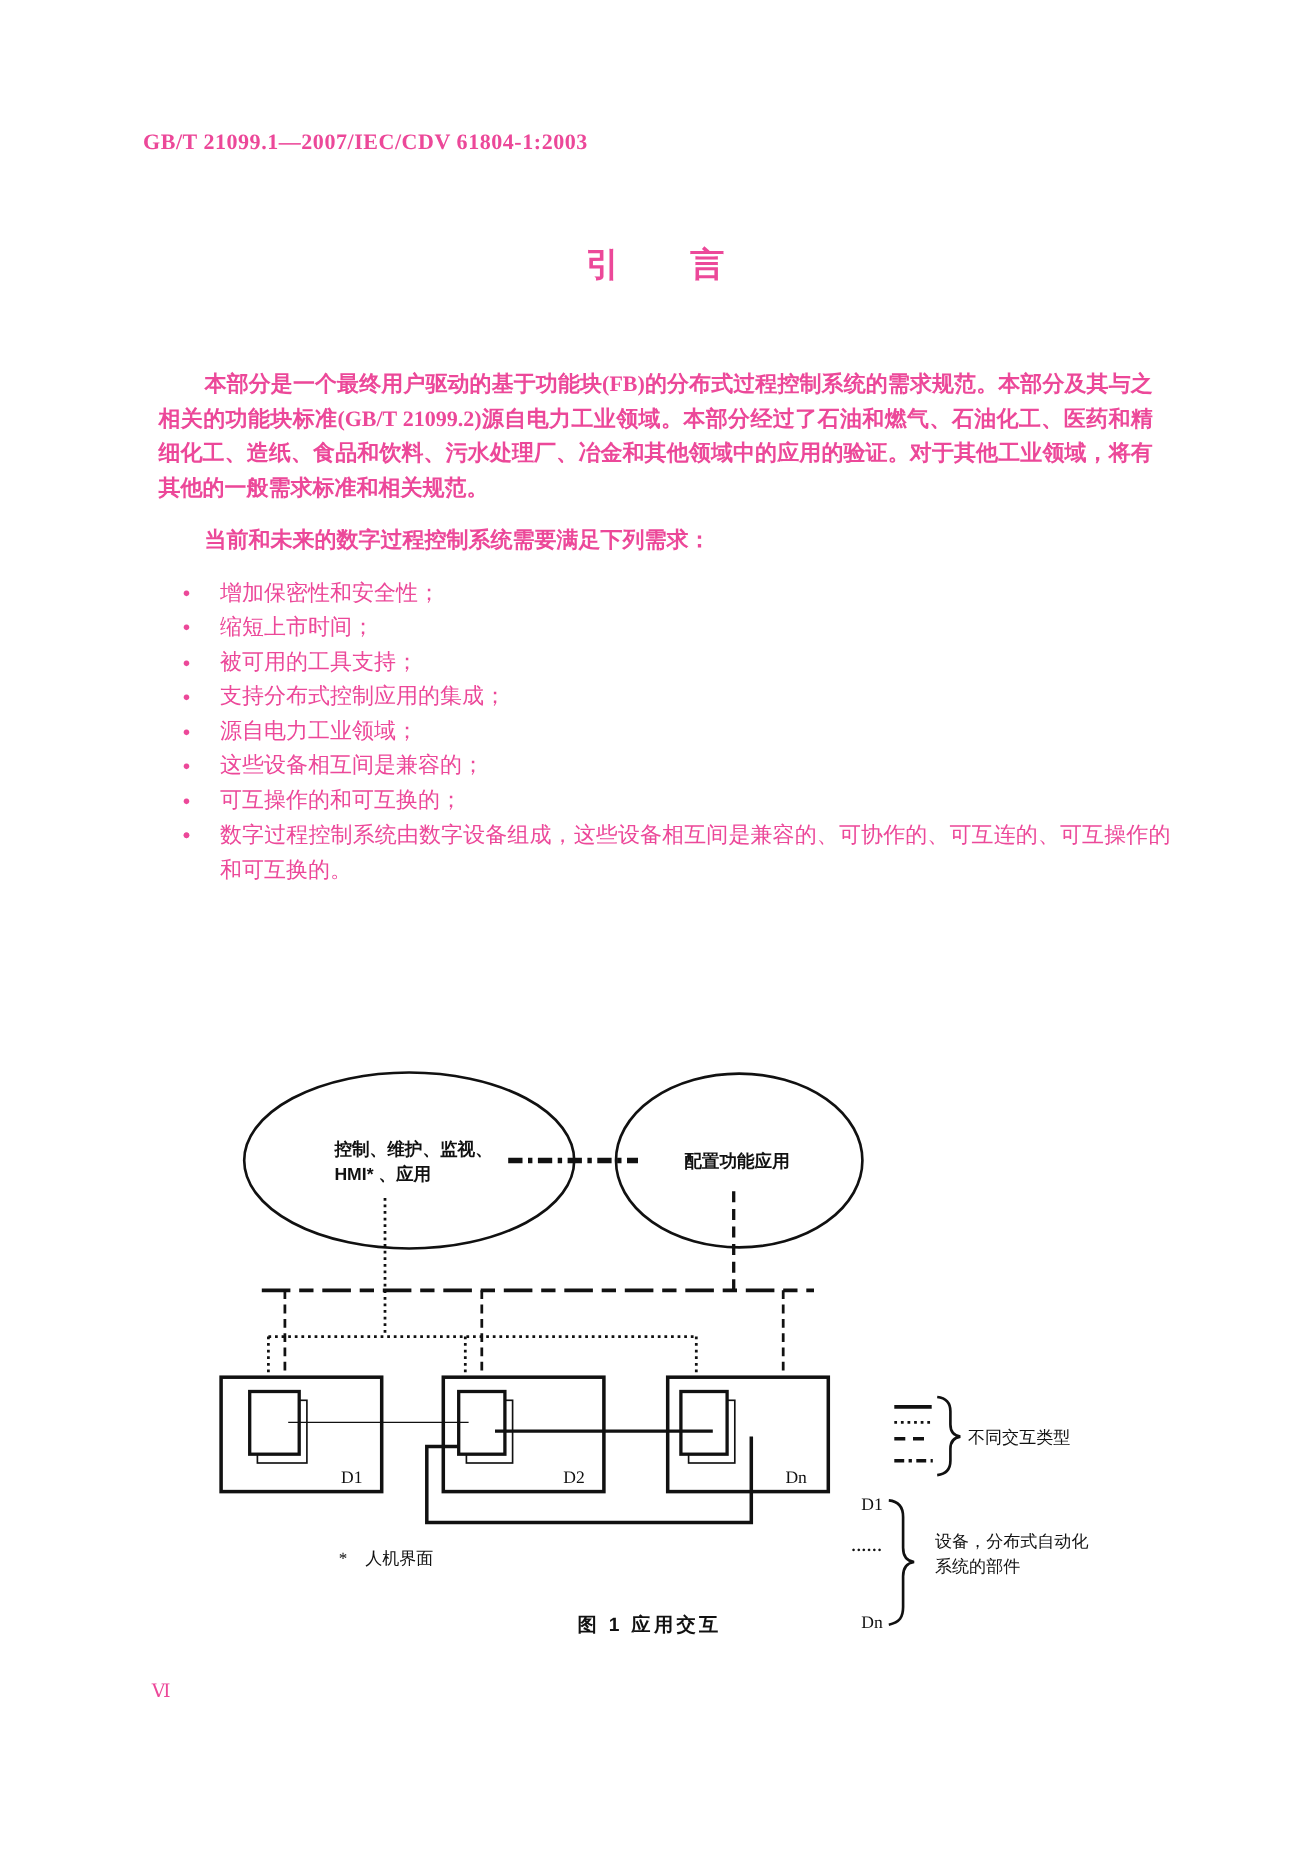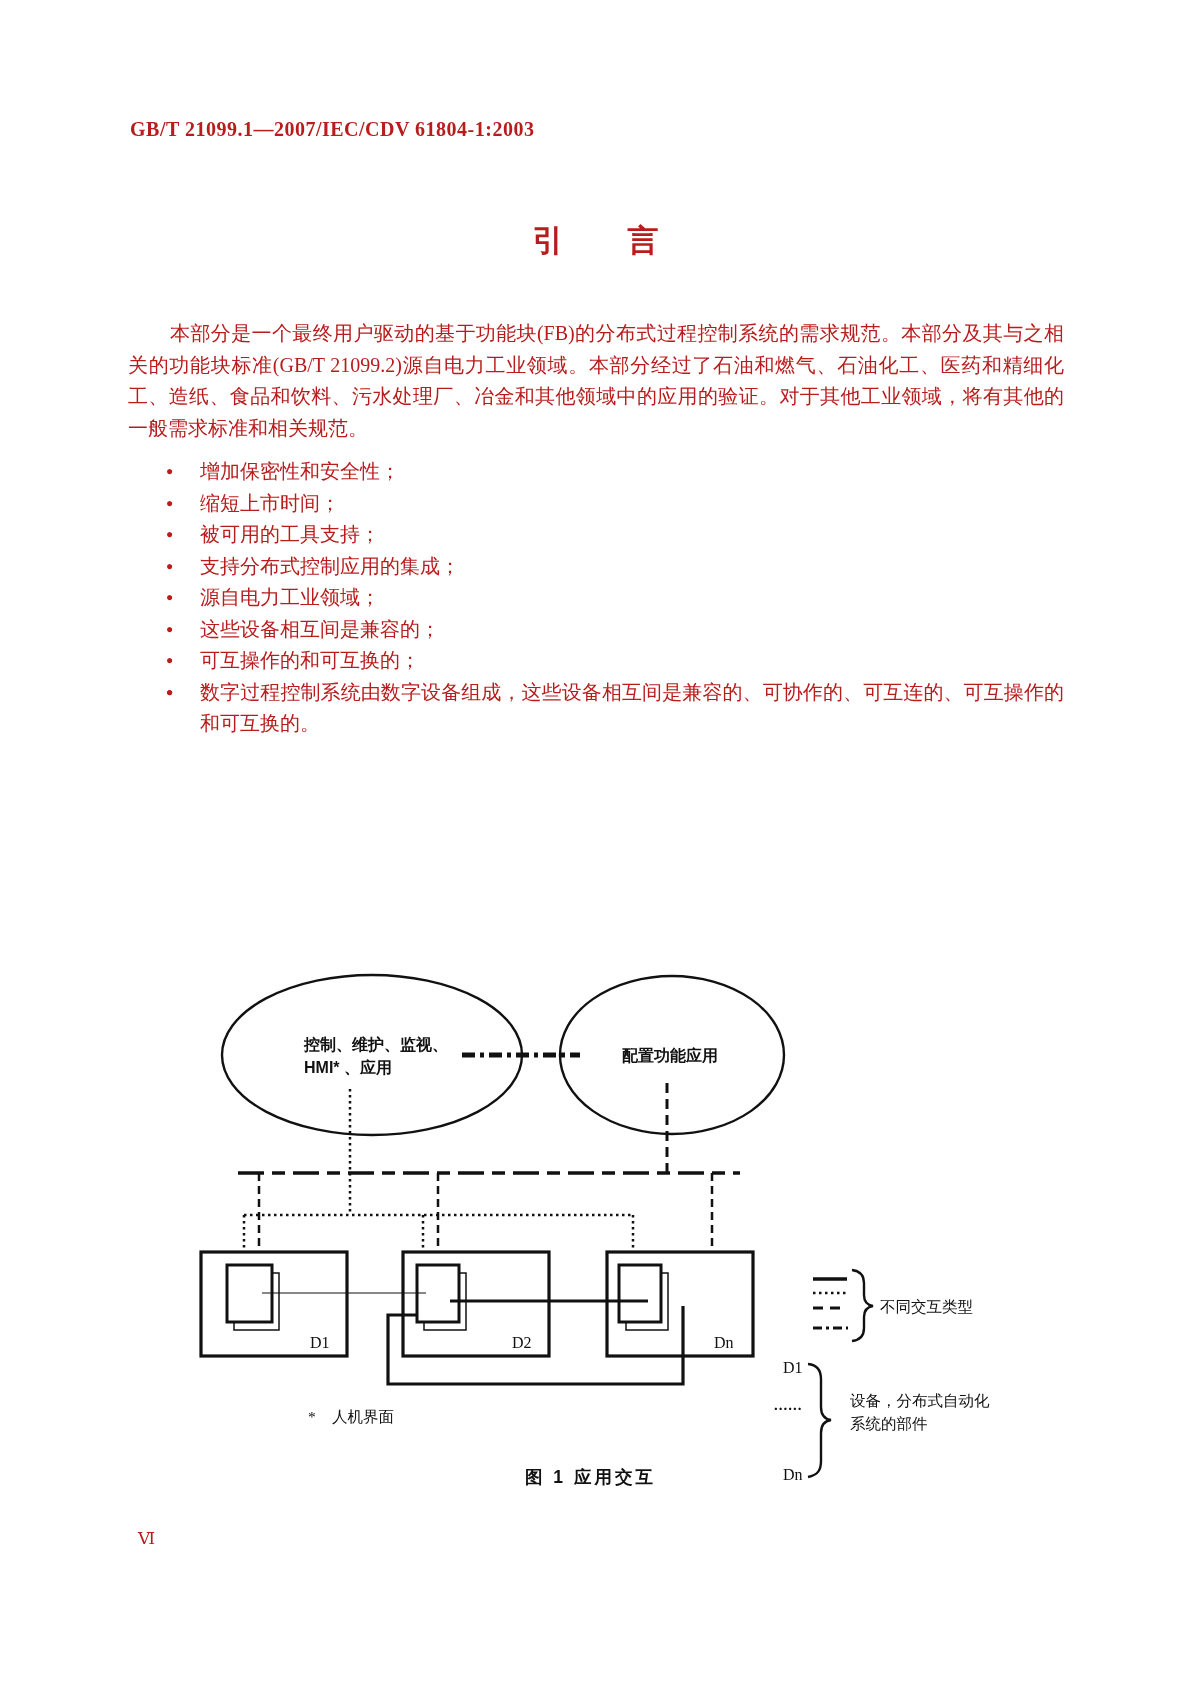--- a/index.html
+++ b/index.html
@@ -1,42 +1,42 @@
 <!DOCTYPE html>
 <html><head>
 <meta charset="utf-8">
 <style>
   html,body{margin:0;padding:0;background:#e8e8e8;}
   .page{
     position:relative;
     width:1191px;height:1684px;
     margin:0 auto;
     background:#ffffff;
-    color:#b91c1c;
+    color:#ec4899;
     font-family:"Liberation Serif","DejaVu Serif",serif;
     overflow:hidden;
   }
   .doc-header{
     position:absolute;left:130px;top:118px;
     font-size:20px;font-weight:bold;
     letter-spacing:0.5px;
     white-space:nowrap;
   }
   .doc-title{
     position:absolute;left:0;top:224px;width:100%;
     display:flex;justify-content:center;gap:64px;
     font-family:"Liberation Sans","DejaVu Sans",sans-serif;
     font-weight:bold;font-size:31px;line-height:34px;
   }
   .body-text{
     position:absolute;left:128px;top:318px;width:936px;
     font-size:20px;line-height:31.5px;
     text-align:justify;
   }
-  .body-text p{margin:0;text-indent:42px;}
+  .body-text p{margin:16px;text-indent:42px;font-weight:bold;}
   .req-list{margin:12px 0 0 0;padding:0;list-style:none;}
   .req-list li{position:relative;padding-left:72px;text-indent:0;}
   .req-list li .bullet{
     position:absolute;left:38px;top:0;
     font-size:12px;line-height:31.5px;
   }
   .figure-svg{position:absolute;left:150px;top:940px;}
   .page-number{
     position:absolute;left:138px;top:1528px;
     font-size:17px;
@@ -56,20 +56,21 @@
 
   <div class="doc-header">GB/T 21099.1—2007/IEC/CDV 61804-1:2003</div>
 
   <div class="doc-title">
     <span>引</span>
     <span>言</span>
   </div>
 
   <div class="body-text">
     <p>本部分是一个最终用户驱动的基于功能块(FB)的分布式过程控制系统的需求规范。本部分及其与之相关的功能块标准(GB/T 21099.2)源自电力工业领域。本部分经过了石油和燃气、石油化工、医药和精细化工、造纸、食品和饮料、污水处理厂、冶金和其他领域中的应用的验证。对于其他工业领域，将有其他的一般需求标准和相关规范。</p>
+    <p>当前和未来的数字过程控制系统需要满足下列需求：</p>
     <ul class="req-list">
       <li><span class="bullet">●</span><span>增加保密性和安全性；</span></li>
       <li><span class="bullet">●</span><span>缩短上市时间；</span></li>
       <li><span class="bullet">●</span><span>被可用的工具支持；</span></li>
       <li><span class="bullet">●</span><span>支持分布式控制应用的集成；</span></li>
       <li><span class="bullet">●</span><span>源自电力工业领域；</span></li>
       <li><span class="bullet">●</span><span>这些设备相互间是兼容的；</span></li>
       <li><span class="bullet">●</span><span>可互操作的和可互换的；</span></li>
       <li><span class="bullet">●</span></li>
       <li><span class="bullet">●</span><span>数字过程控制系统由数字设备组成，这些设备相互间是兼容的、可协作的、可互连的、可互操作的和可互换的。</span></li>

